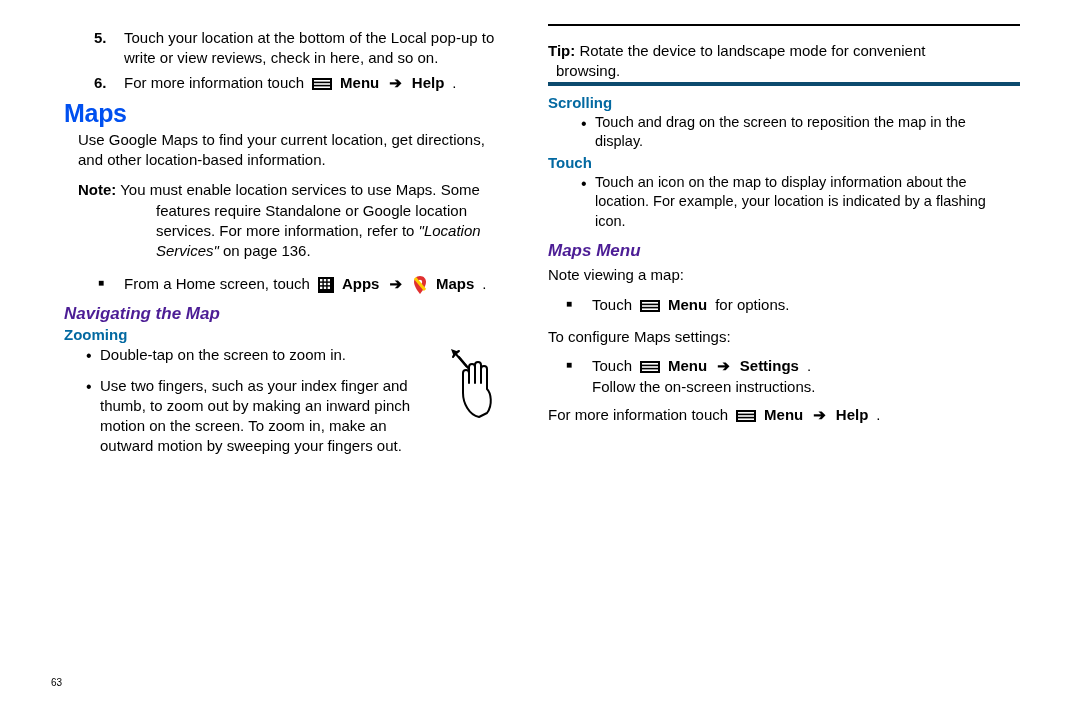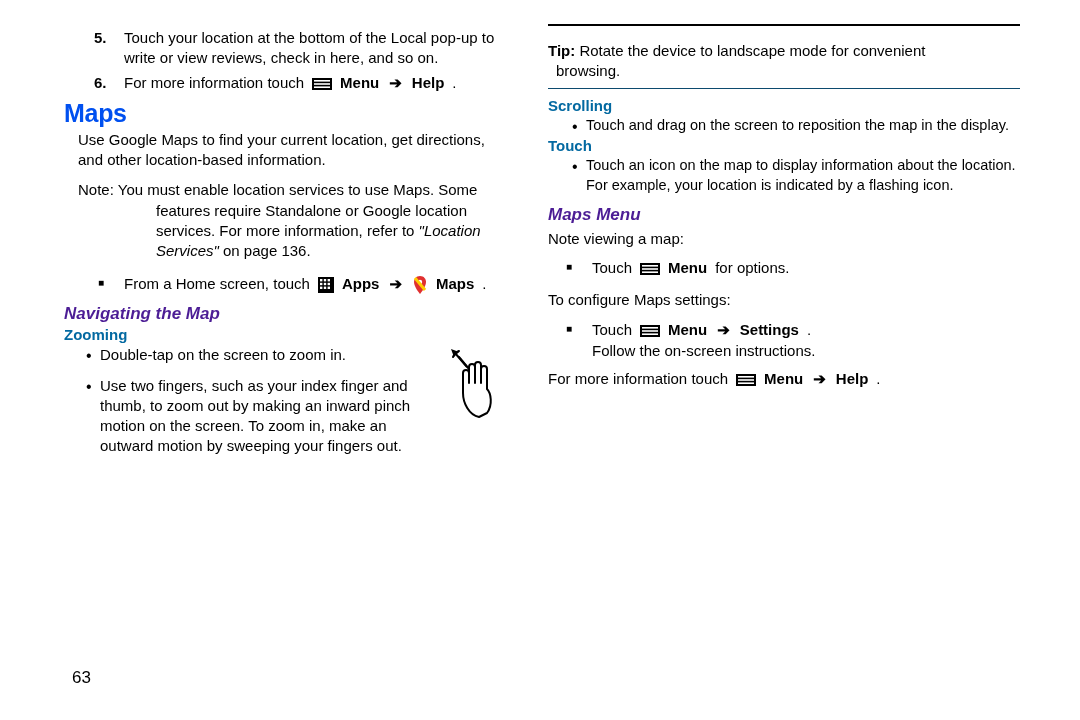--- a/index.html
+++ b/index.html
@@ -26,52 +26,52 @@
 
   p, li { font-size: 15px; line-height: 1.35; }
 
   .numlist { list-style: none; margin: 0 0 6px 0; padding: 0; }
   .numlist > li { position: relative; padding-left: 60px; margin: 4px 0; line-height:1.35; }
   .numlist > li .nn { position: absolute; left: 30px; top:0; font-weight: bold; }
 
   h1 { font-size: 25px; color: #0050f0; font-weight: 800; margin: 6px 0 2px 0; letter-spacing: -0.3px; }
   .body { margin: 0 0 10px 14px; font-size:15px; }
   .note { margin: 0 0 12px 14px; font-size:15px; }
-  .note .nhead { font-weight: normal; }
+  .note .nhead { font-weight: bold; }
 
   .hang { margin-left: 78px; display:block; }
 
   .sqlist { list-style: none; margin: 8px 0 8px 34px; padding: 0; }
   .sqlist > li { position: relative; padding-left: 26px; margin: 6px 0; font-size:15px; line-height:1.4;}
   .sqlist > li::before { content:"■"; position:absolute; left:0; top:0; font-size:10px; line-height:20px; }
 
   .ital { font-style: italic; }
 
   h2 { font-size: 17px; font-style: italic; color: #4c1d95; font-weight: 800; margin: 10px 0 0 0; }
   h3 { font-size: 15px; color: #0369a1; font-weight: 800; margin: 2px 0 0 0; }
 
   .bullets { list-style: none; margin: 2px 0 0 22px; padding:0; }
-  .bullets > li { position:relative; padding-left: 14px; margin: 2px 2px; font-size:14.5px; line-height:1.35; }
+  .bullets > li { position:relative; padding-left: 14px; margin: 2px 11px; font-size:14.5px; line-height:1.35; }
   .bullets > li::before { content:"•"; position:absolute; left:0; top:0; font-size:16px; }
 
   .bullets.wide > li { margin: 2px 40px 10px 0; font-size:15px; }
 
   .arrowline { display: inline-flex; align-items: center; flex-wrap: wrap; gap: 8px; }
   .b { font-weight: bold; }
 
   .arrow { display:inline-block; font-weight:bold; padding: 0 2px; }
 
   .hr-top { border-top: 2px solid #000; margin: 0 0 4px 0; }
-  .hr-bot { border-bottom: 1px solid #0c4a6e; padding-bottom: 6px; margin-bottom: 8px; }
+  .hr-bot { border-bottom: 4px solid #0c4a6e; padding-bottom: 0; margin-bottom: 8px; }
 
   .tip { font-size:15px; line-height:1.35; padding-left: 0; }
   .tip .thead { font-weight:bold; }
   .tip .hang2 { margin-left: 8px; }
 
-  .pagenum { position:absolute; left:48px; bottom: 8px; font-size:17px; }
+  .pagenum { position:absolute; left:27px; bottom: 8px; font-size:10px; }
 
   .pinch-illus { float: right; width: 55px; height: 75px; margin: 4px 6px 0 8px; }
 
   
   svg { display:inline-block; vertical-align:middle; }
 </style>
 </head>
 <body>
 
 <div class="page">

